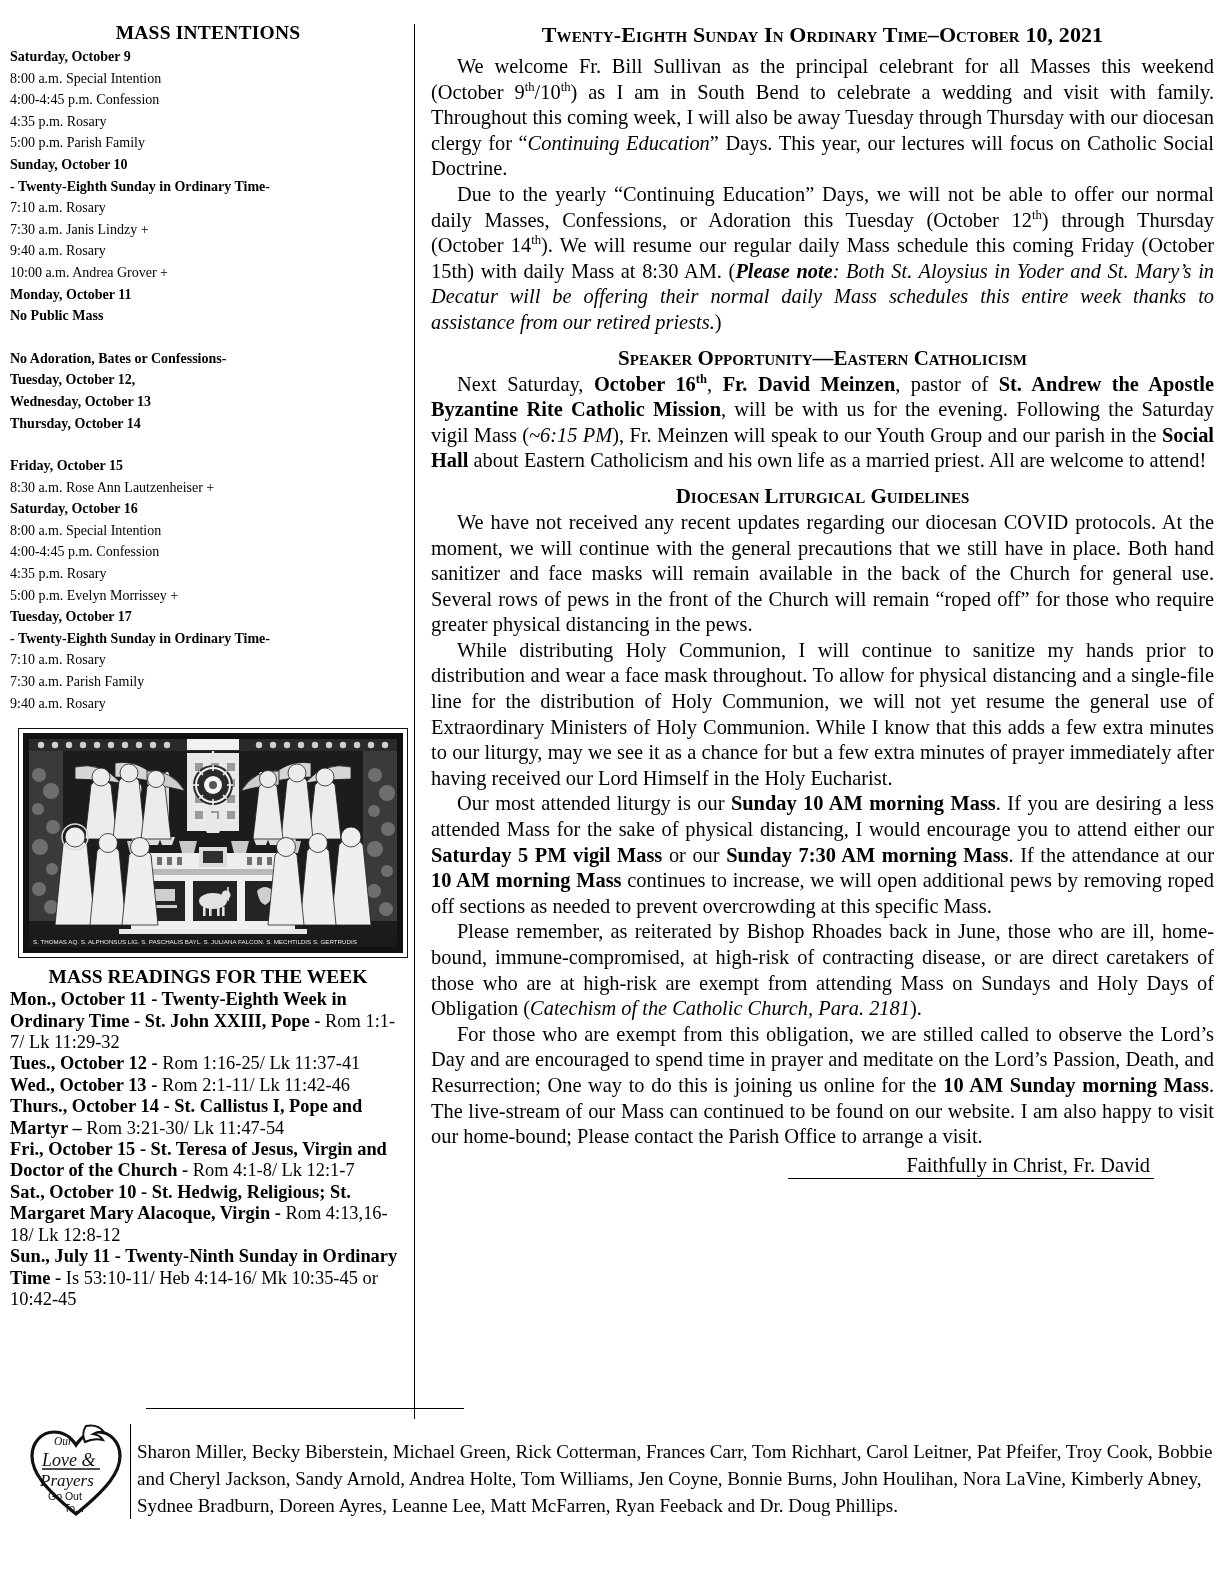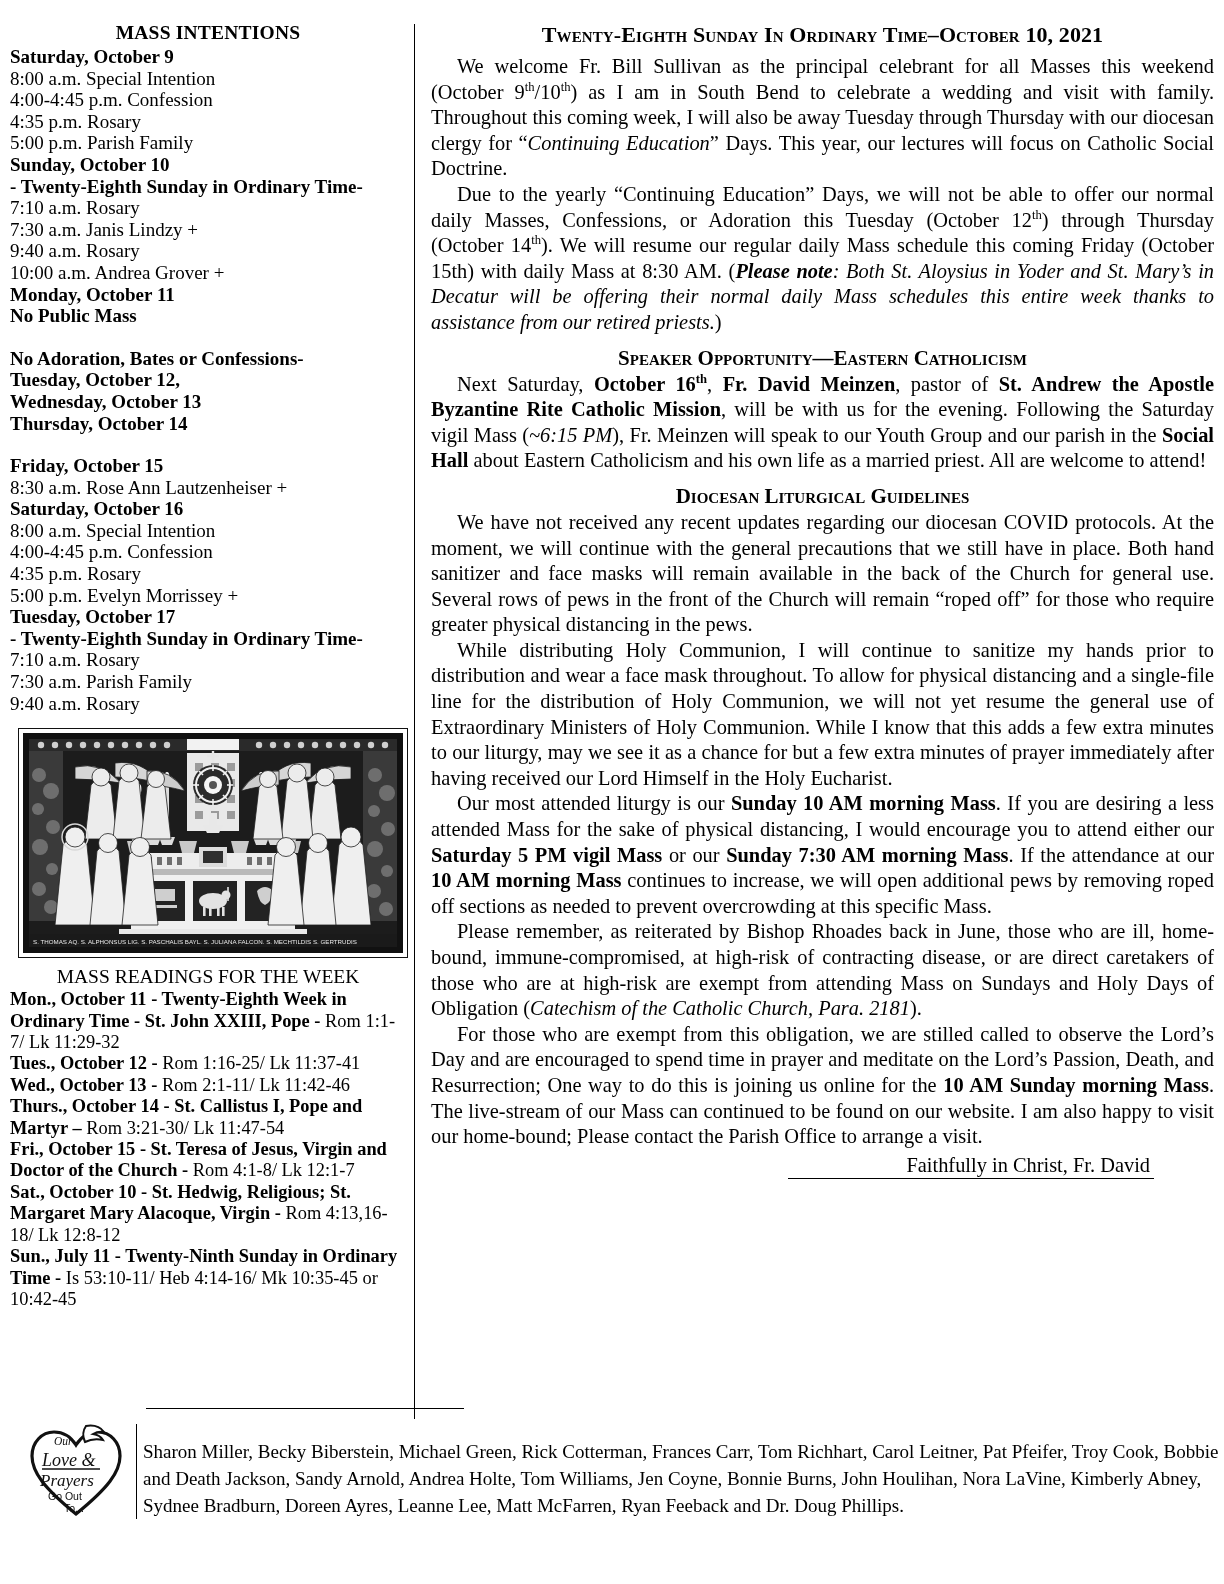--- a/index.html
+++ b/index.html
@@ -47,42 +47,42 @@
 
   
   .section-head {
     text-align: center;
     font-weight: bold;
     font-size: 19.5px;
     letter-spacing: 0.2px;
     margin: 0 0 2px 0;
   }
   .mass-line {
-    font-size: 19px;
+    font-size: 14px;
     line-height: 21.6px;
     white-space: nowrap;
   }
   .mass-line.b { font-weight: bold; }
   .spacer-line { height: 21px; }
 
   .engraving-wrap {
     margin: 14px 0 6px 8px;
     width: 388px;
   }
   .engraving {
     width: 388px;
     height: 228px;
     display: block;
     border: 1px solid #111;
     background: #ffffff;
   }
 
   .readings-head {
     text-align: center;
-    font-weight: normal;
+    font-weight: bold;
     font-size: 19.5px;
     margin: 8px 0 1px 0;
   }
   .reading {
     font-size: 18.4px;
     line-height: 21.4px;
     text-align: left;
     margin: 0;
   }
   .reading b { font-weight: bold; }
@@ -151,21 +151,21 @@
     width: 318px;
     border-top: 1.6px solid #000;
   }
   .names {
     flex: 1;
     font-size: 19px;
     line-height: 27px;
     padding-left: 6px;
     padding-top: 14px;
     border-left: 1px solid #000;
-    margin-left: 8px;
+    margin-left: 2px;
   }
   .names div { white-space: nowrap; }
 </style>
 </head>
 <body>
 
 <div class="page">
   <div class="columns">
 
     <div class="col-left">
@@ -486,17 +486,17 @@
         <text x="18" y="48" font-family="Liberation Serif, serif" font-size="18" font-style="italic" fill="#111">Love &amp;</text>
         <line x1="18" y1="51" x2="76" y2="51" stroke="#111" stroke-width="1.4"></line>
         <text x="16" y="68" font-family="Liberation Serif, serif" font-size="17" font-style="italic" fill="#111">Prayers</text>
         <text x="24" y="82" font-family="Liberation Sans, sans-serif" font-size="10.5" fill="#111">Go Out</text>
         <text x="40" y="94" font-family="Liberation Sans, sans-serif" font-size="10.5" fill="#111">To...</text>
       </svg>
     </div>
 
     <div class="names" id="names-list">
         <div>Sharon Miller, Becky Biberstein, Michael Green, Rick Cotterman, Frances Carr, Tom Richhart, Carol Leitner, Pat Pfeifer, Troy Cook, Bobbie</div>
-        <div>and Death Jackson, Sandy Arnold, Andrea Holte, Tom Williams, Jen Coyne, Bonnie Burns, John Houlihan, Nora LaVine, Kimberly Abney,</div>
+        <div>and Cheryl Jackson, Sandy Arnold, Andrea Holte, Tom Williams, Jen Coyne, Bonnie Burns, John Houlihan, Nora LaVine, Kimberly Abney,</div>
         <div>Sydnee Bradburn, Doreen Ayres, Leanne Lee, Matt McFarren, Ryan Feeback and Dr. Doug Phillips.</div>
       </div>
   </div>
 </div>
 
 </body></html>

